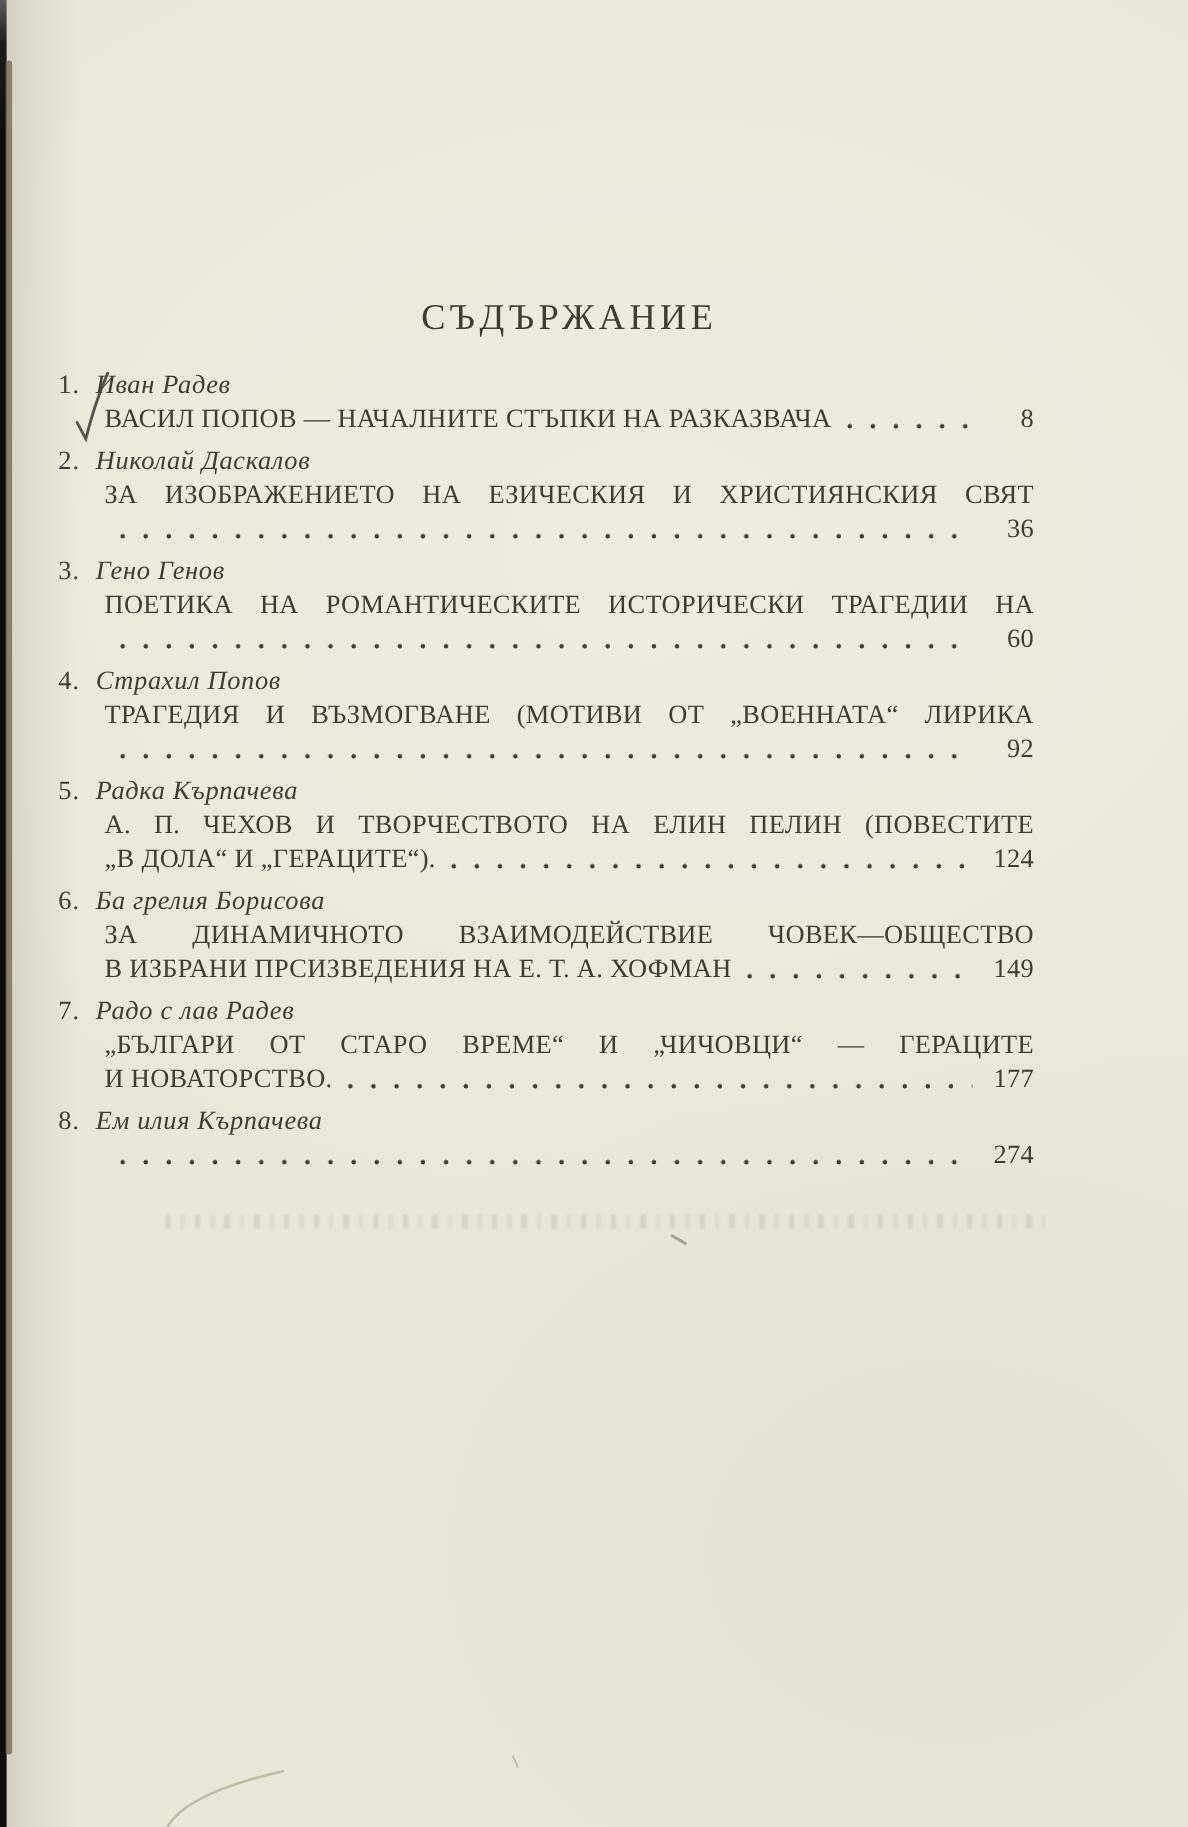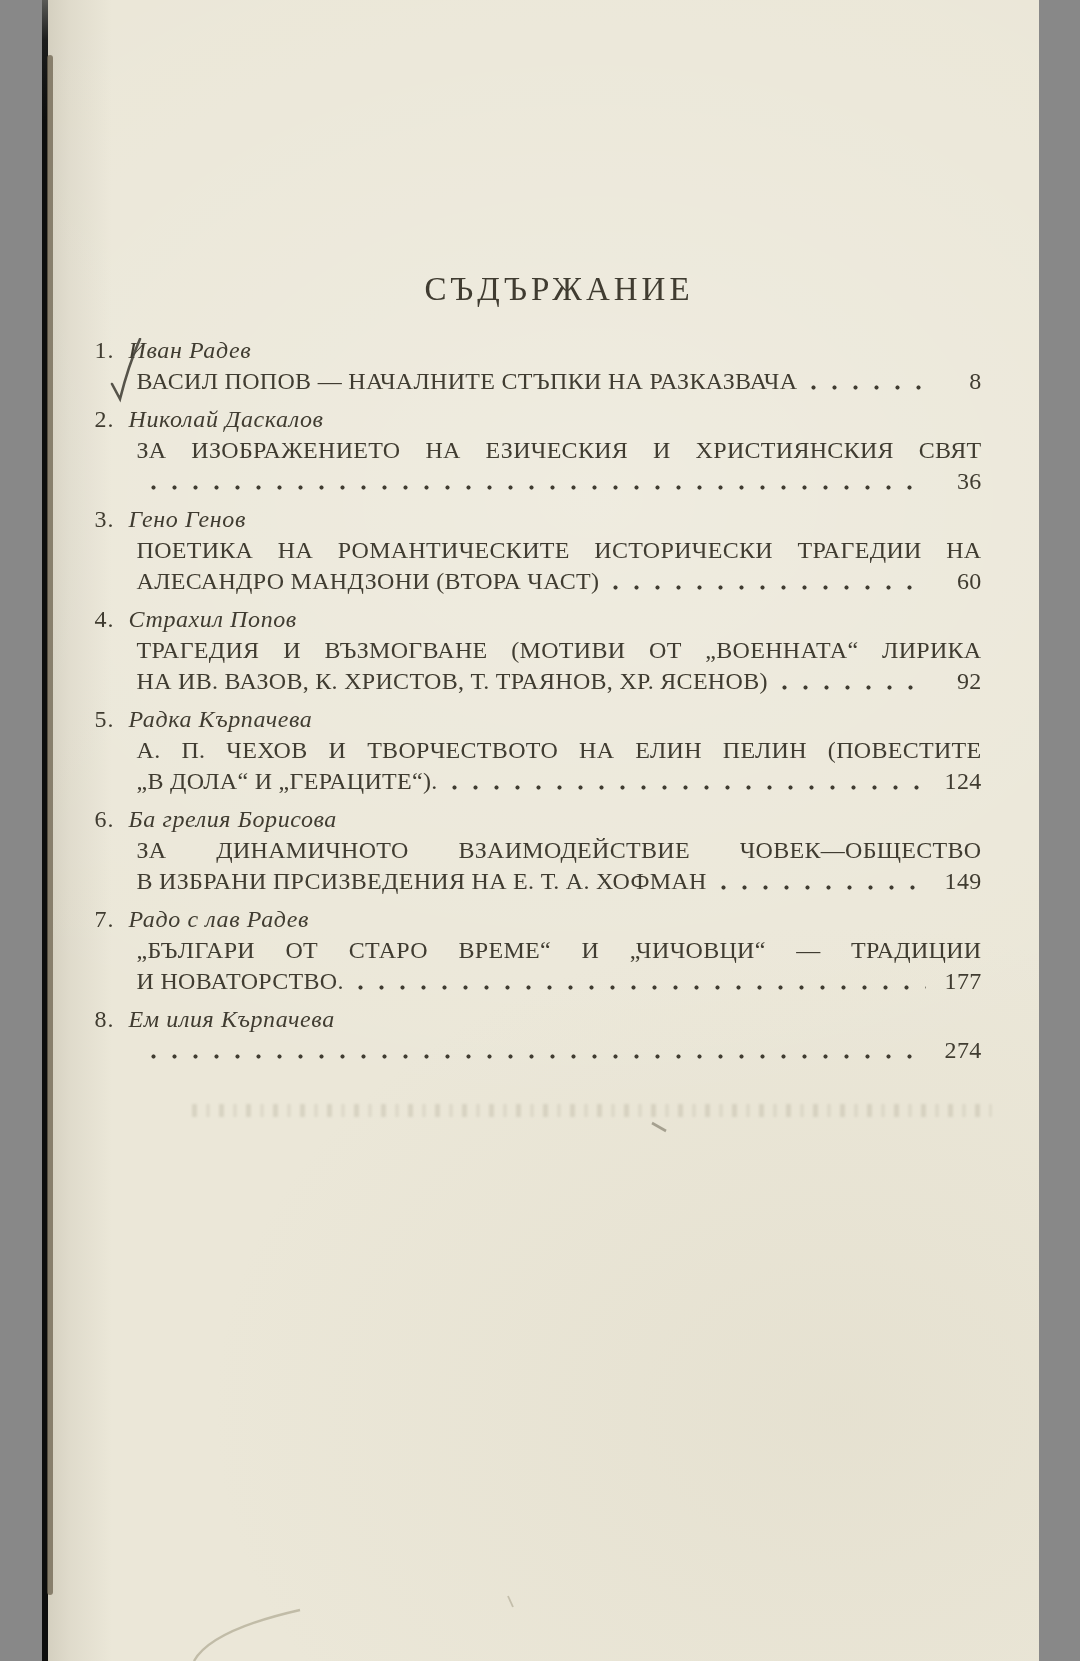--- a/index.html
+++ b/index.html
@@ -6,21 +6,21 @@
     --paper:#ebe7d8;
     --ink:#403c31;
     --edge-black:#0d0e0d;
     --edge-brown:#6e6450;
     --pencil:#aaa48e;
   }
   *{margin:0;padding:0;box-sizing:border-box;}
   html,body{background:#888;}
   .scan{
     position:relative;
-    width:997px;height:1661px;
+    width:1080px;height:1661px;
     margin:0 auto;
     overflow:hidden;
     background:
       radial-gradient(1200px 900px at 55% 30%, rgba(255,255,255,.20), rgba(255,255,255,0) 70%),
       radial-gradient(900px 700px at 80% 85%, rgba(205,198,175,.18), rgba(205,198,175,0) 70%),
       linear-gradient(90deg, rgba(120,112,92,.22) 0px, rgba(120,112,92,.10) 28px, rgba(120,112,92,0) 70px),
       var(--paper);
     font-family:"Liberation Serif","DejaVu Serif",serif;
     color:var(--ink);
     text-decoration:underline;
@@ -148,37 +148,35 @@
   <div class="entry">
 
     <div class="author-line">
       <span class="num">3.</span>
       <span class="author">Гено Генов</span>
     </div>
     <div class="midlines">
             <div class="caps mid">ПОЕТИКА НА РОМАНТИЧЕСКИТЕ ИСТОРИЧЕСКИ ТРАГЕДИИ НА</div>
           </div>
     <div class="last-line">
-      <span class="t caps">АЛЕСАНДРО МАНДЗОНИ (ВТОРА ЧАСТ)</span>
       <span class="dots"></span>
       <span class="pg caps">60</span>
     </div>
   </div>
 
   <div class="entry">
 
     <div class="author-line">
       <span class="num">4.</span>
       <span class="author">Страхил Попов</span>
     </div>
     <div class="midlines">
             <div class="caps mid">ТРАГЕДИЯ И ВЪЗМОГВАНЕ (МОТИВИ ОТ „ВОЕННАТА“ ЛИРИКА</div>
           </div>
     <div class="last-line">
-      <span class="t caps">НА ИВ. ВАЗОВ, К. ХРИСТОВ, Т. ТРАЯНОВ, ХР. ЯСЕНОВ)</span>
       <span class="dots"></span>
       <span class="pg caps">92</span>
     </div>
   </div>
 
   <div class="entry">
 
     <div class="author-line">
       <span class="num">5.</span>
       <span class="author">Радка Кърпачева</span>
@@ -209,21 +207,21 @@
     </div>
   </div>
 
   <div class="entry">
 
     <div class="author-line">
       <span class="num">7.</span>
       <span class="author">Радо с лав Радев</span>
     </div>
     <div class="midlines">
-            <div class="caps mid">„БЪЛГАРИ ОТ СТАРО ВРЕМЕ“ И „ЧИЧОВЦИ“ — ТРАДИЦИИ</div>
+            <div class="caps mid">„БЪЛГАРИ ОТ СТАРО ВРЕМЕ“ И „ЧИЧОВЦИ“ — ГЕРАЦИТЕ</div>
           </div>
     <div class="last-line">
       <span class="t caps">И НОВАТОРСТВО.</span>
       <span class="dots"></span>
       <span class="pg caps">177</span>
     </div>
   </div>
 
   <div class="entry">
 

